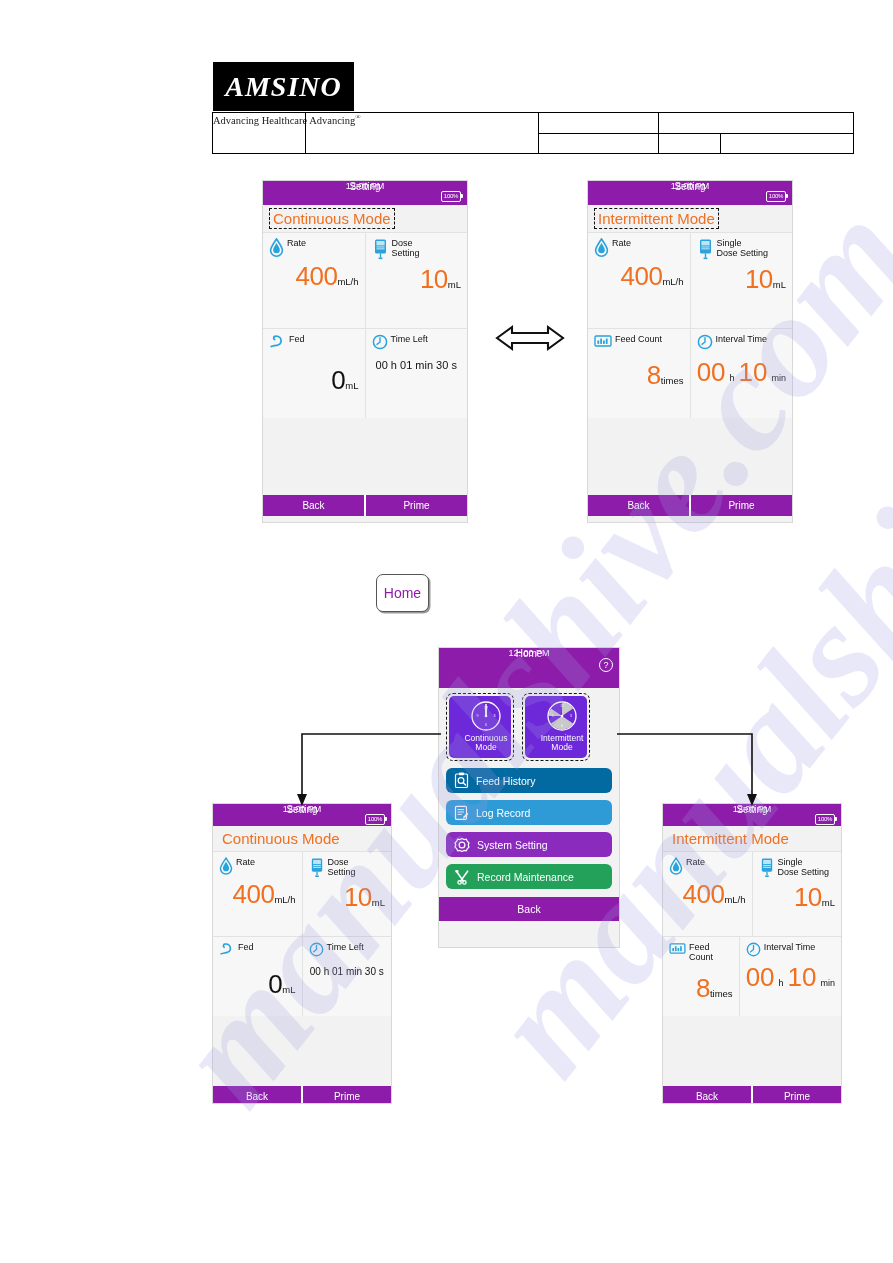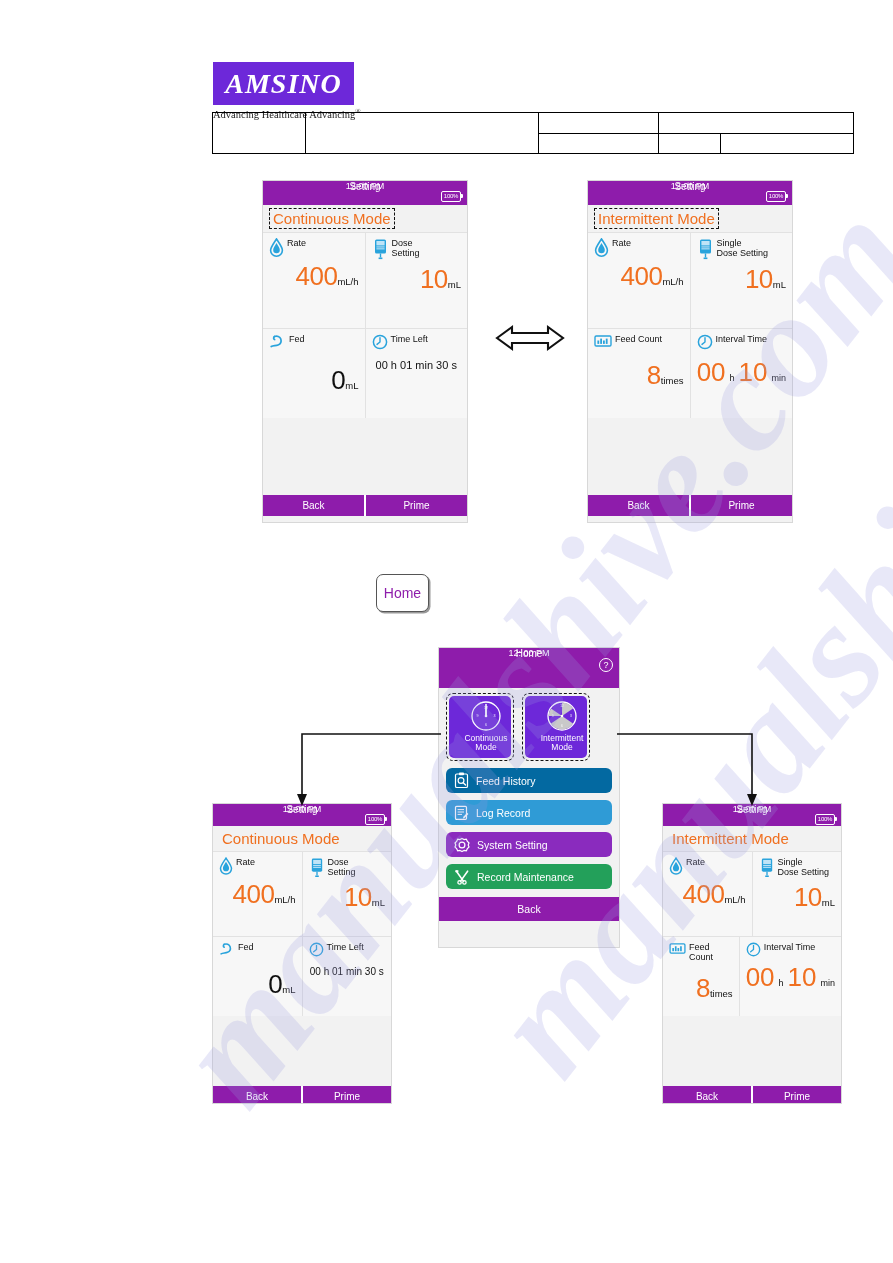--- a/index.html
+++ b/index.html
@@ -24,21 +24,21 @@
     color:#9a9ae0; opacity:.22;
     white-space:nowrap;
     transform-origin:left top;
   }
   .wm1 { left:140px; top:1030px; transform:rotate(-52deg); }
   .wm2 { left:455px; top:1000px; transform:rotate(-52deg); }
 
   
   #logo-block { position:absolute; left:213px; top:62px; z-index:3; }
   #logo-badge {
-    background:#6d28d9; width:141px; height:43px;
+    background:#000000; width:141px; height:49px;
     display:flex; align-items:center; justify-content:center;
   }
   #logo-badge .logo-word {
     font-family:"Liberation Serif", serif;
     font-style:italic; font-weight:700;
     font-size:28px; letter-spacing:1px; color:#ffffff;
     line-height:1;
   }
   #logo-tag {
     font-family:"Liberation Serif", serif;

